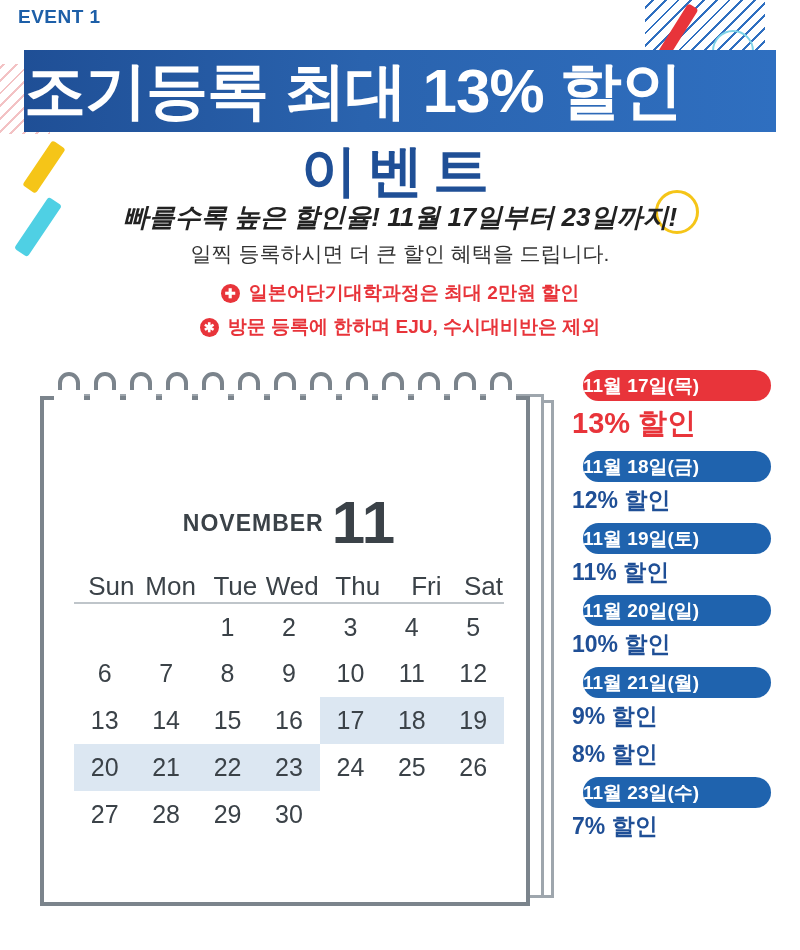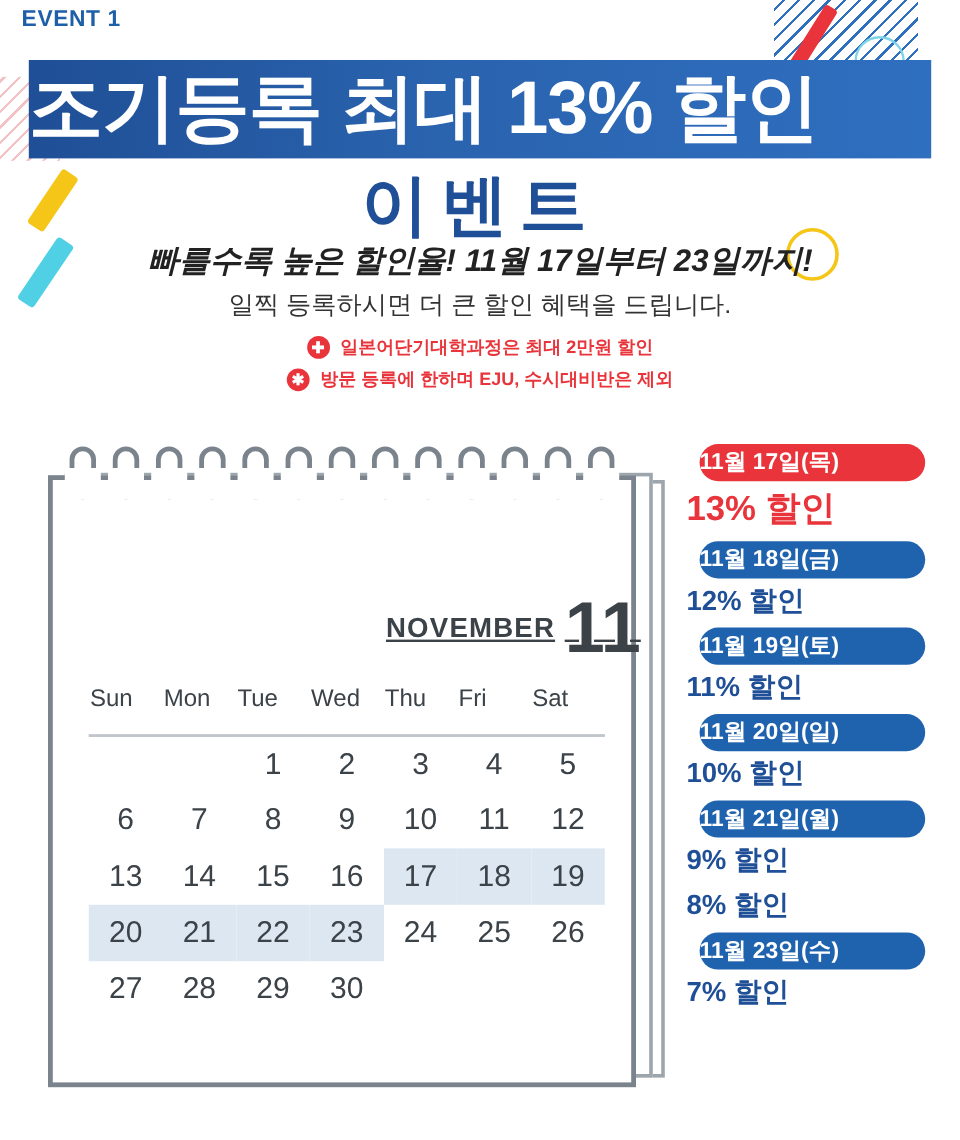--- a/index.html
+++ b/index.html
@@ -104,21 +104,21 @@
     display: flex; align-items: center; justify-content: center;
     margin-bottom: 8px;
   }
   .bullet-mark {
     width: 19px; height: 19px; border-radius: 50%;
     background: #e8343a; color: #ffffff;
     font-size: 13px; line-height: 19px; text-align: center;
     margin-right: 9px; font-weight: bold;
   }
   .bullet-text {
-    font-size: 15px; font-weight: bold; color: #e8343a;
+    font-size: 19px; font-weight: bold; color: #e8343a;
   }
 
   
   .cal-wrap { position: absolute; top: 372px; left: 40px; width: 520px; height: 545px; }
 
   .cal-shadow2 {
     position: absolute; left: 24px; top: 28px;
     width: 490px; height: 498px;
     border: 3px solid #9ea6ad; background: #ffffff;
   }
@@ -138,39 +138,38 @@
     border: 4px solid #7b848c; border-radius: 11px;
     background: transparent;
   }
   .ring-cap {
     position: absolute; top: 18px; width: 30px; height: 26px;
     background: #ffffff;
   }
 
   .cal-month {
     position: absolute; left: 0; top: 88px; width: 490px;
-    text-align: right;
+    text-align: center;
     font-size: 23px; font-weight: bold; color: #3b4248;
     letter-spacing: 1px;
-    text-decoration: underline;
   }
   .cal-month .num {
     font-size: 60px; color: #3b4248; vertical-align: -12px;
     margin-left: 8px; letter-spacing: 0;
   }
 
   table.cal {
     position: absolute; left: 30px; top: 170px;
     width: 430px; border-collapse: collapse;
   }
   table.cal th {
-    font-size: 20px; font-weight: normal; color: #3b4248;
-    padding-bottom: 18px;
+    font-size: 26px; font-weight: normal; color: #3b4248;
+    padding-bottom: 0;
     border-bottom: 2px solid #bfc5ca;
-    width: 61px; text-align: left;
+    width: 61px; text-align: right;
   }
   table.cal td {
     font-size: 25px; color: #3b4248;
     text-align: center; height: 47px; width: 61px;
   }
   table.cal td.hl { background: #dce7f2; }
 
   
   .list { position: absolute; top: 370px; left: 572px; width: 210px; }
   .list-item { margin-bottom: 7px; }

